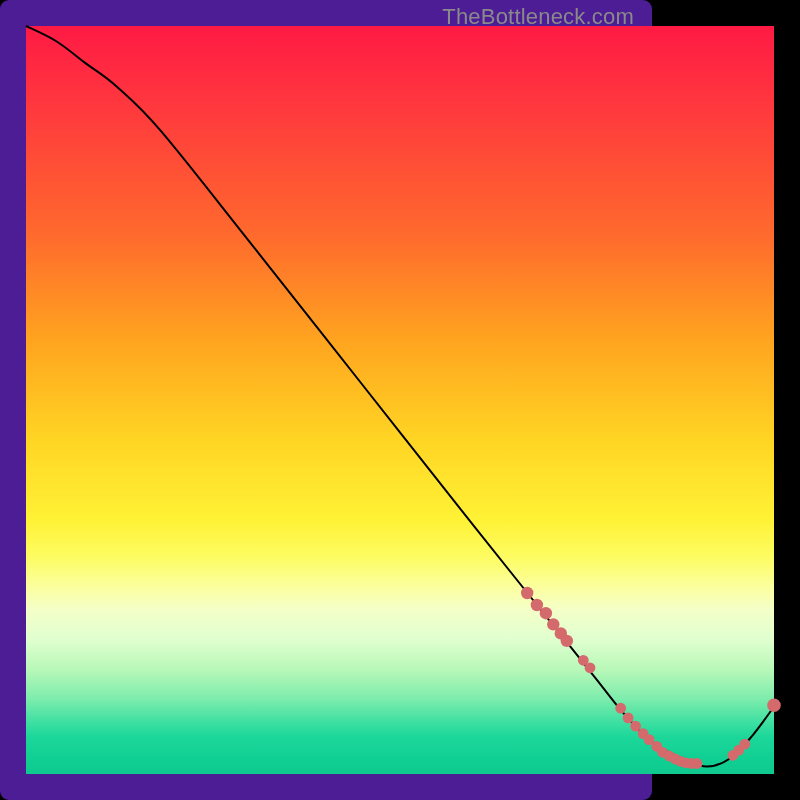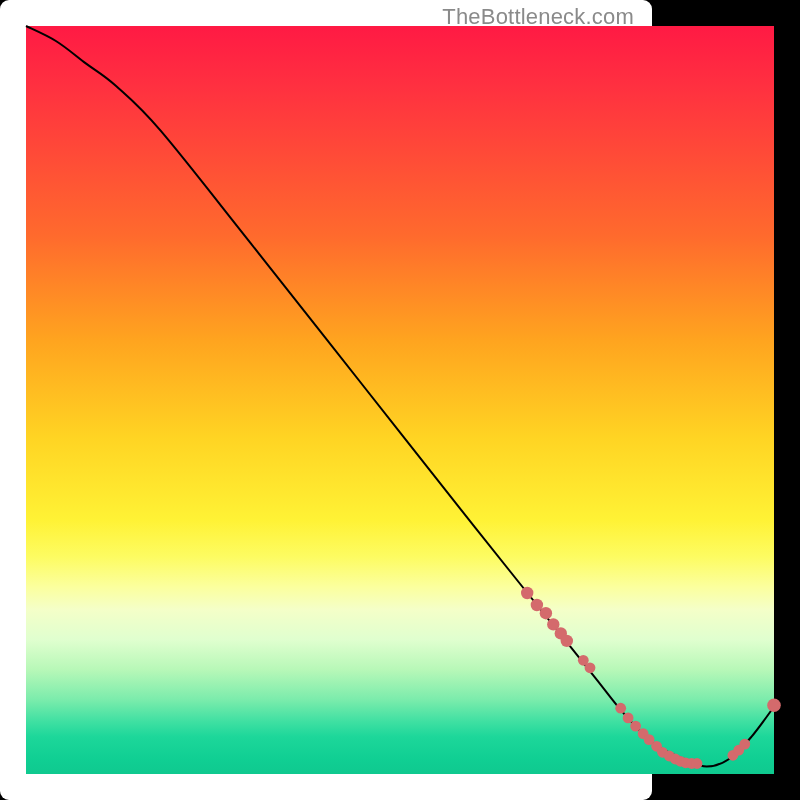--- a/index.html
+++ b/index.html
@@ -8,21 +8,21 @@
     width: 800px;
     height: 800px;
     background: #000;
     overflow: hidden;
     font-family: Arial, Helvetica, sans-serif;
   }
   .stage {
     position: relative;
     width: 652px;
     height: 800px;
-    background: #ffffff;
+    background: #4c1d95;
     border-radius: 9px;
   }
   .plot-box {
     position: absolute;
     left: 26px;
     top: 26px;
     width: 748px;
     height: 748px;
     background: linear-gradient(
       to bottom,

